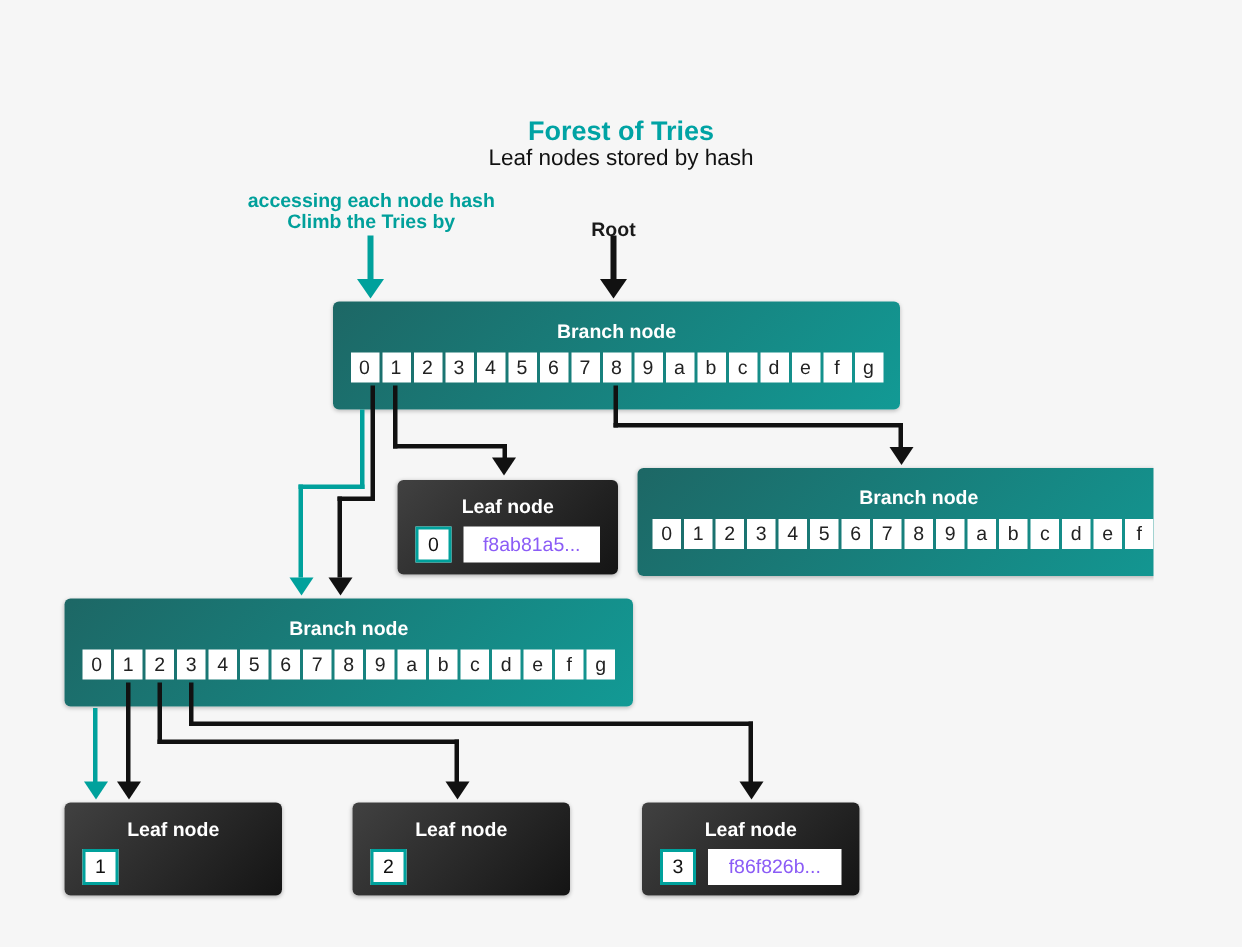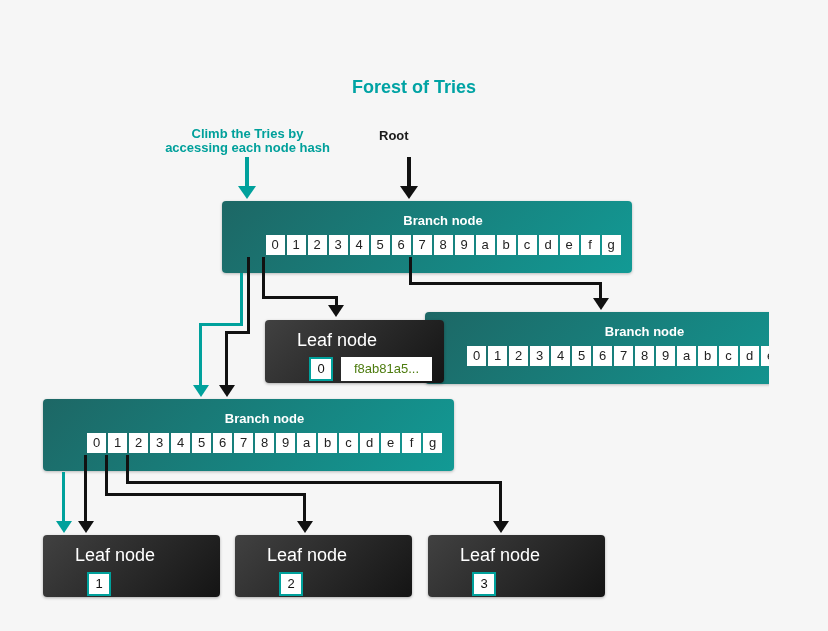--- a/index.html
+++ b/index.html
@@ -6,63 +6,64 @@
   body{font-family:"Liberation Sans",sans-serif;background:#f6f6f6;}
   .canvas{position:relative;width:769px;height:631px;background:#f6f6f6;overflow:hidden;margin-top:35px;}
 
   .page-title{position:absolute;left:0;top:42px;width:828px;text-align:center;
     font-size:18px;font-weight:bold;color:#00a3a4;}
   .page-subtitle{position:absolute;left:0;top:62px;width:828px;text-align:center;
     font-size:15px;color:#111;}
 
   .climb-label{position:absolute;left:130px;top:92px;width:235px;text-align:center;
     font-size:13px;font-weight:bold;color:#00a09b;line-height:1.1;}
-  .root-label{position:absolute;left:379px;top:93px;width:60px;
+  .root-label{position:absolute;left:379px;top:110px;width:60px;text-align:center;
     font-size:13px;font-weight:bold;color:#1a1a1a;}
 
   .branch{position:absolute;border-radius:4px;
     background:linear-gradient(135deg,#1d6765 0%,#129a95 100%);
     box-shadow:0 1px 3px rgba(0,0,0,.25);}
   .branch-title{margin-top:12px;margin-bottom:7px;text-align:center;
     font-size:13px;font-weight:bold;color:#fff;}
   .cells{display:flex;justify-content:center;gap:2px;}
   .cell{width:19px;height:20px;background:#fff;color:#222;font-size:13px;
     line-height:20px;text-align:center;}
 
   .leaf{position:absolute;border-radius:4px;
     background:linear-gradient(135deg,#414141 0%,#141414 100%);
     box-shadow:0 1px 3px rgba(0,0,0,.3);}
-  .leaf-title{margin-top:10px;margin-bottom:6px;text-align:left;
-    font-size:18px;font-weight:normal;color:#fff;}
+  .leaf-title{margin-top:10px;margin-bottom:6px;text-align:center;
+    font-size:13px;font-weight:bold;color:#fff;}
   .leaf-row{display:flex;align-items:center;gap:8px;padding:0 12px;}
   .idx{width:20px;height:20px;background:#fff;border:2px solid #00a19c;
     color:#111;font-size:13px;line-height:20px;text-align:center;}
-  .hash{flex:1;height:24px;background:#fff;color:#4d7c0f;font-size:13px;
+  .hash{flex:1;height:24px;background:#fff;color:#8b5cf6;font-size:13px;
     line-height:24px;text-align:center;}
 
   .seg{position:absolute;}
   .seg.black{background:#111;}
   .seg.teal{background:#00a19c;}
   .ah{position:absolute;width:0;height:0;border-left:8px solid transparent;
     border-right:8px solid transparent;}
   .ah.black{border-top:12px solid #111;}
   .ah.teal{border-top:12px solid #00a19c;}
   .conn{position:absolute;left:0;top:0;z-index:2;}
-  .node{z-index:1;padding-left:32px;}
+  .node{z-index:1;}
 </style>
 </head>
 <body>
 
 <div class="canvas">
 
   <div class="page-title">Forest of Tries</div>
+  <div class="page-subtitle">Leaf nodes stored by hash</div>
 
   <div class="climb-label">
+    <div>accessing each node hash</div>
     <div>Climb the Tries by</div>
-    <div>accessing each node hash</div>
   </div>
   <div class="conn">
     <div class="seg teal" style="left:245px;top:122px;width:4px;height:30px;"></div>
     <div class="ah teal" style="left:238px;top:151px;border-left-width:9px;border-right-width:9px;border-top-width:13px;"></div>
   </div>
 
   <div class="root-label">Root</div>
   <div class="conn">
     <div class="seg black" style="left:407px;top:122px;width:4px;height:30px;"></div>
     <div class="ah black" style="left:400px;top:151px;border-left-width:9px;border-right-width:9px;border-top-width:13px;"></div>
@@ -156,20 +157,21 @@
     <div class="leaf-title">Leaf node</div>
     <div class="leaf-row">
       <div class="idx">2</div>
     </div>
   </div>
 
   <div class="leaf node" style="left:428px;top:500px;width:145px;height:62px;">
     <div class="leaf-title">Leaf node</div>
     <div class="leaf-row">
       <div class="idx">3</div>
+      <div class="hash">f86f826b...</div>
     </div>
   </div>
 
   <div class="conn">
     <div class="seg teal" style="left:240px;top:238px;width:3px;height:53px;"></div>
     <div class="seg teal" style="left:199px;top:288px;width:44px;height:3px;"></div>
     <div class="seg teal" style="left:199px;top:288px;width:3px;height:62px;"></div>
     <div class="ah teal" style="left:193px;top:350px;"></div>
   </div>
 

